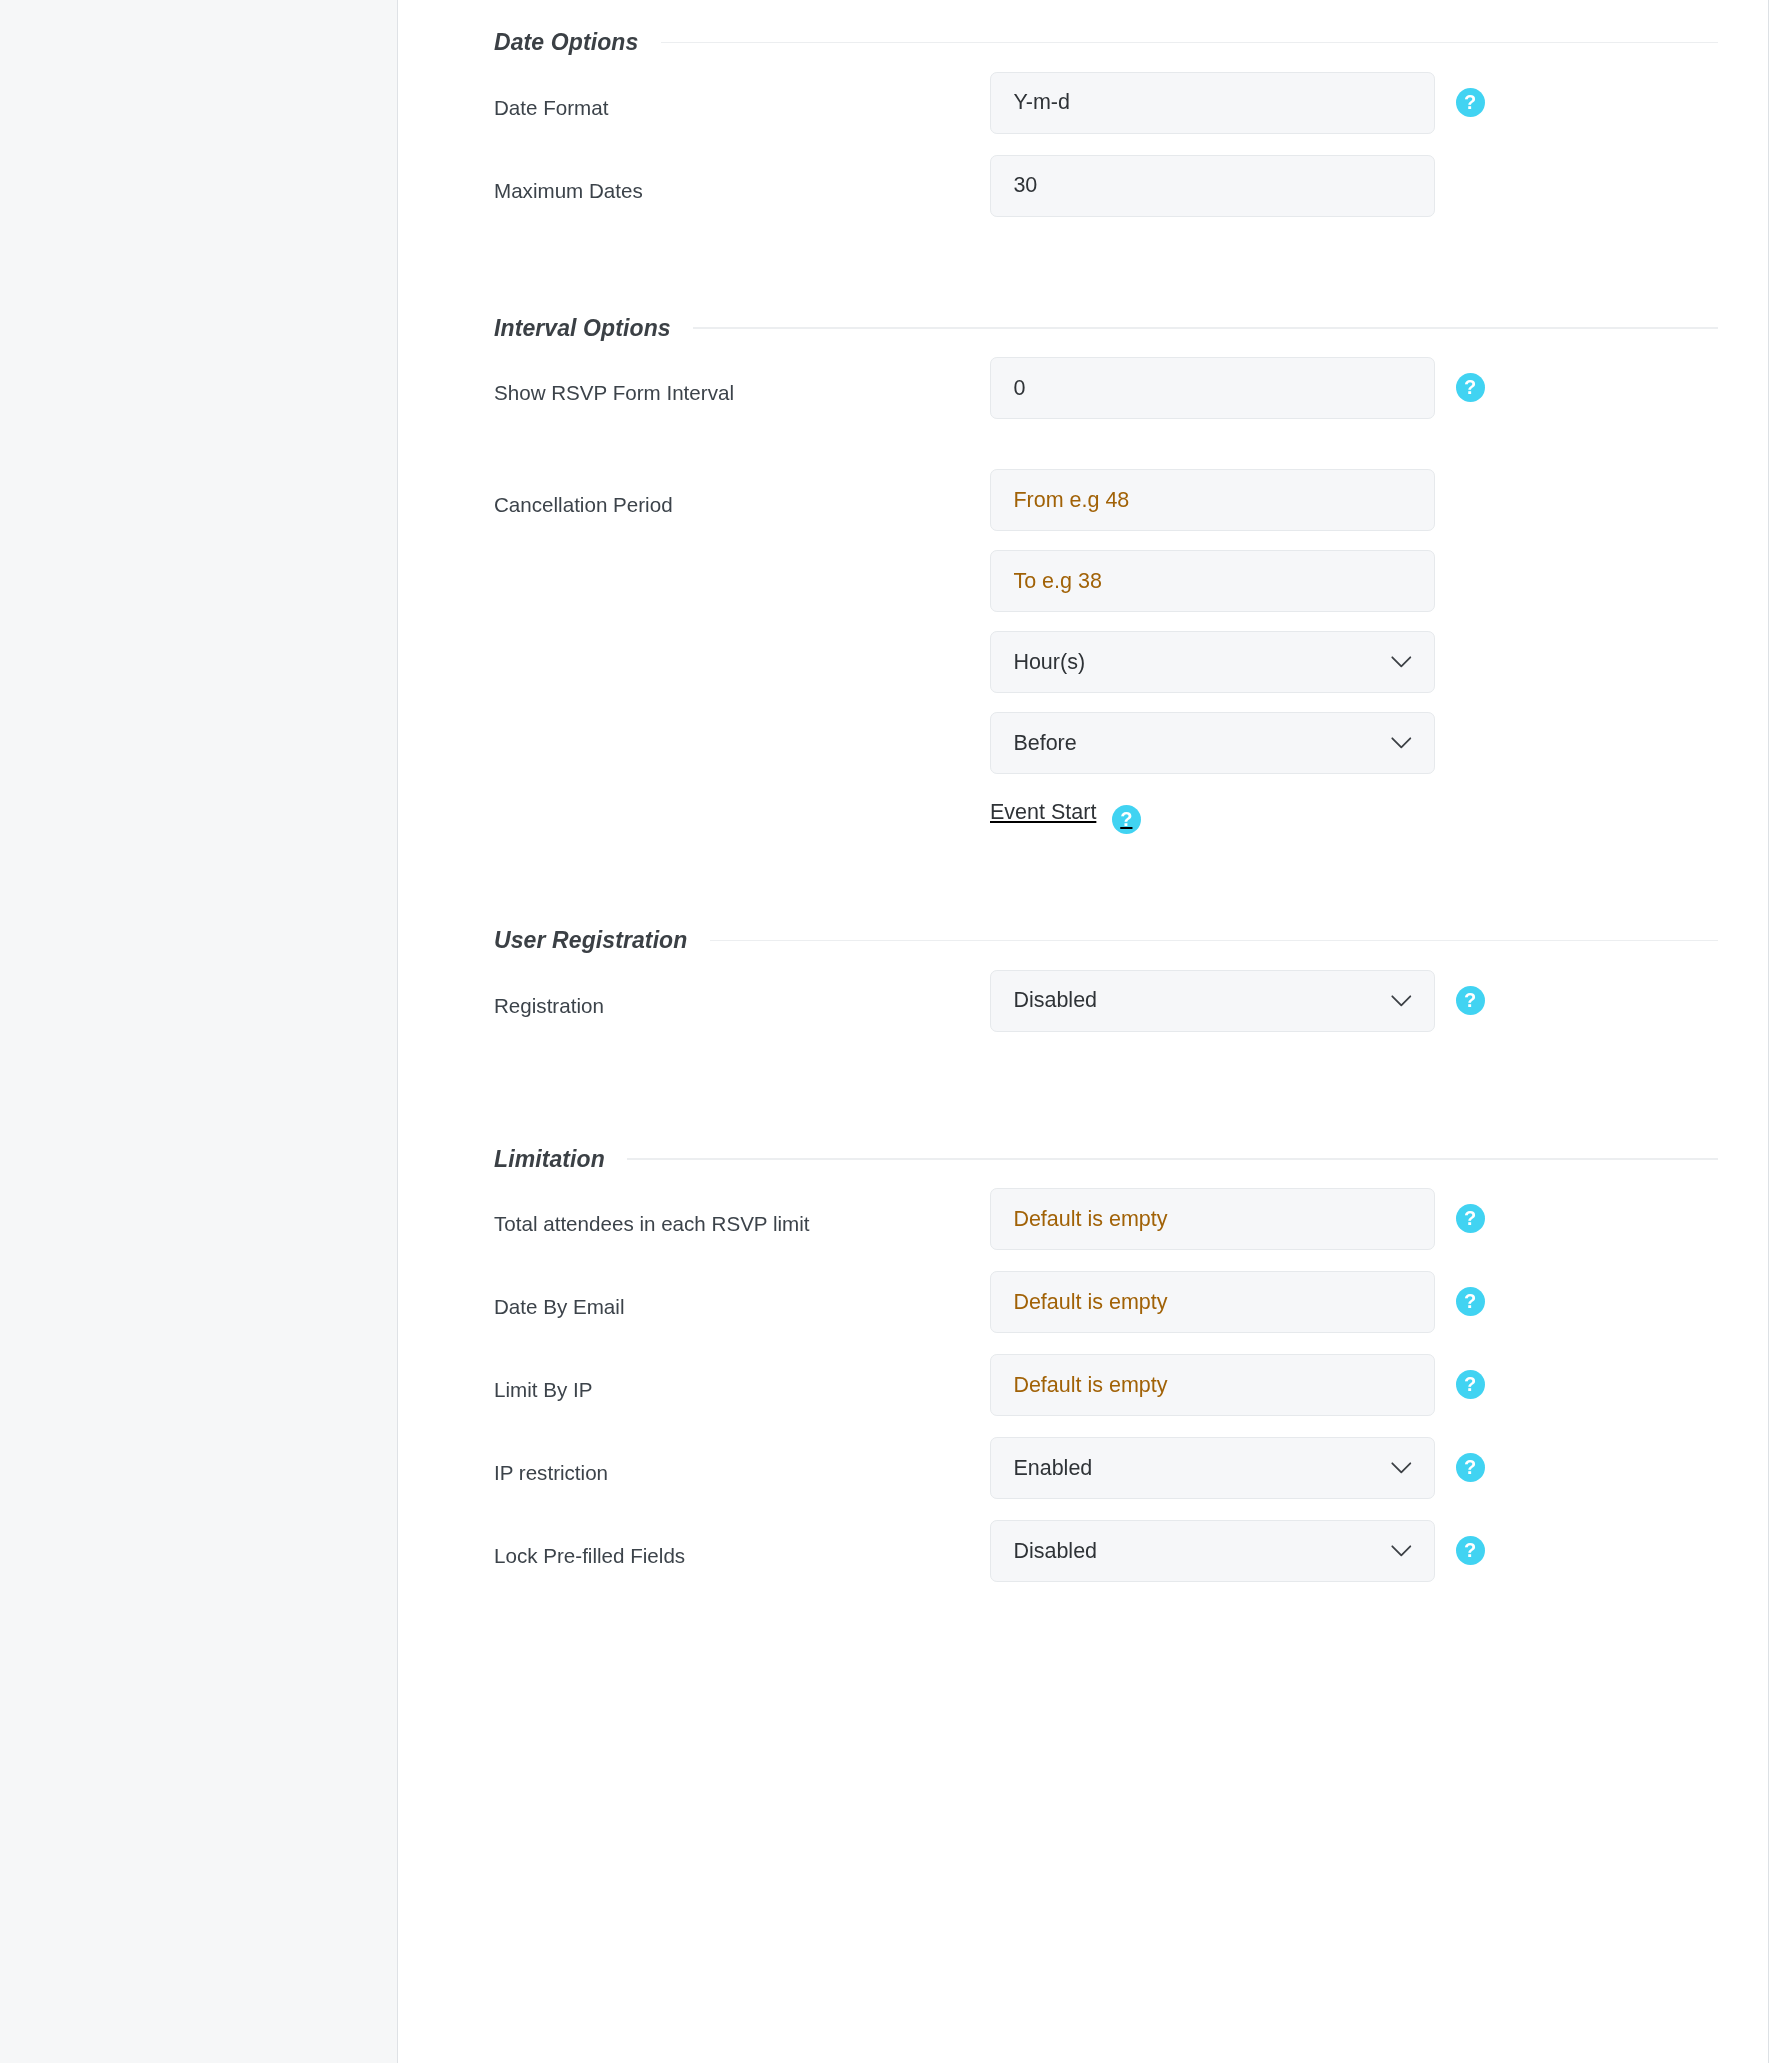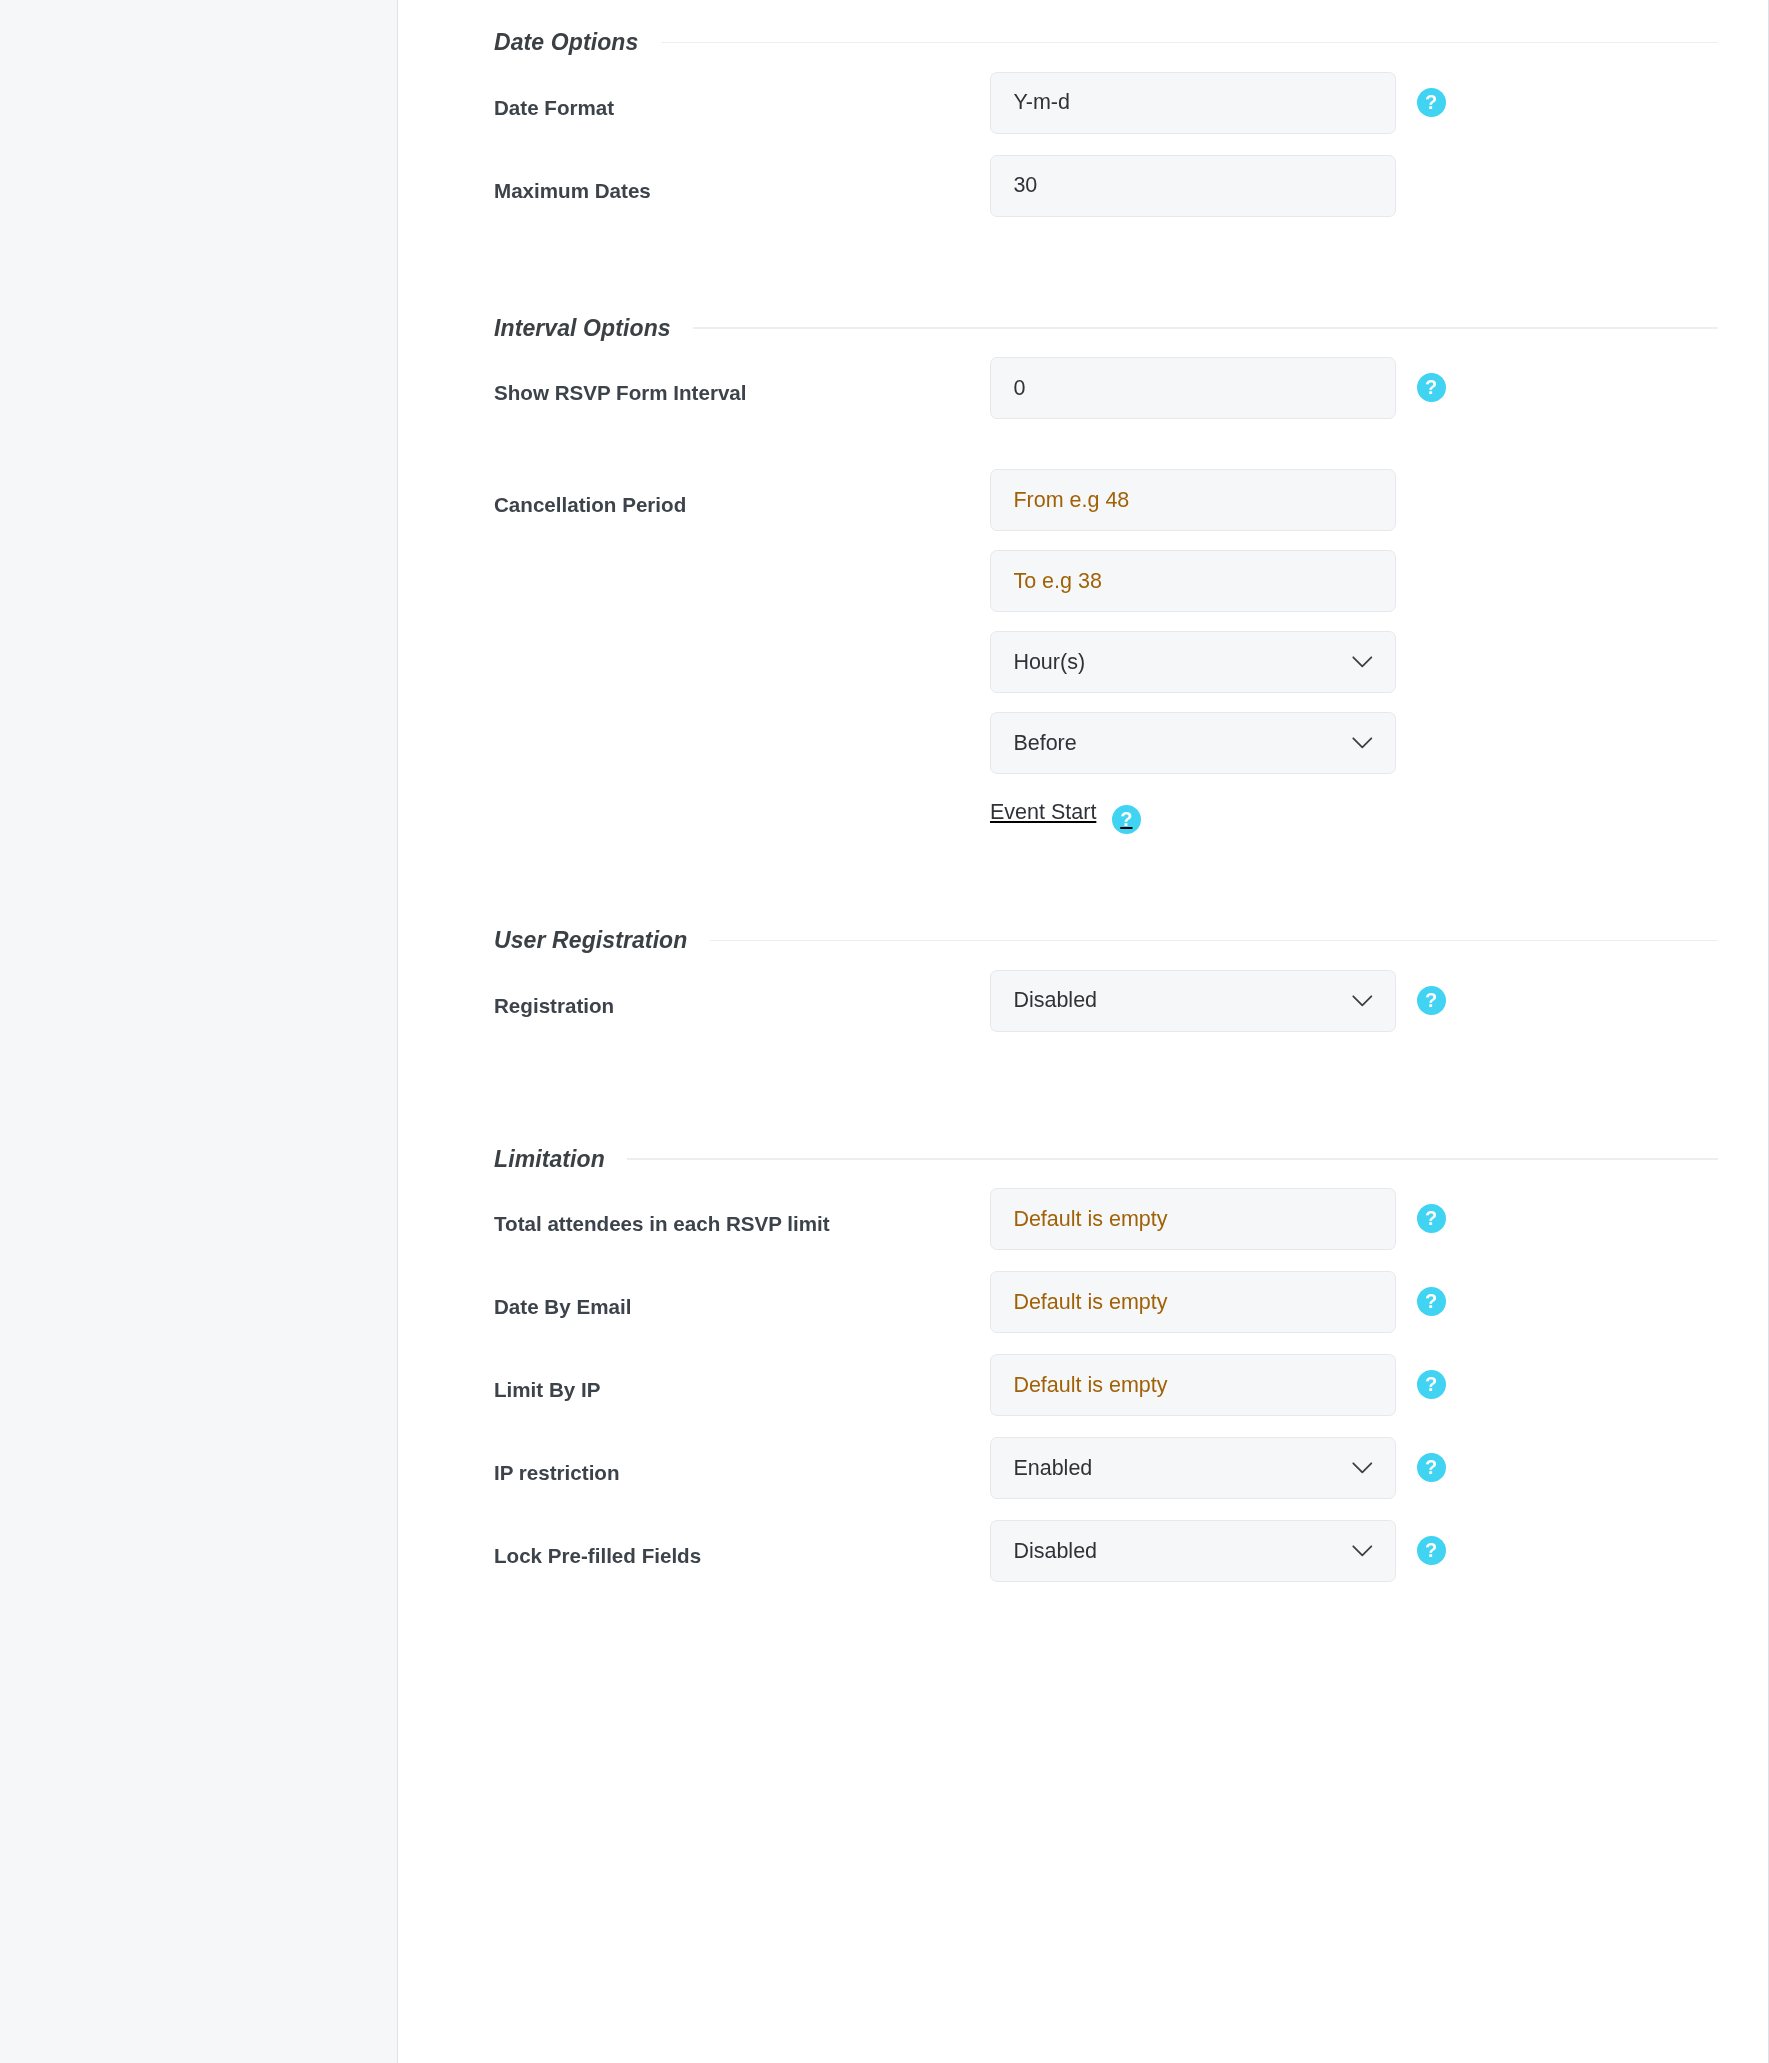--- a/index.html
+++ b/index.html
@@ -74,40 +74,40 @@
     padding-top: 15.5px;
   }
   .row {
     display: flex;
     align-items: flex-start;
     min-height: 83px;
   }
   .row-label {
     flex: 0 0 496px;
     font-size: 20.6px;
-    font-weight: 700;
+    font-weight: 400;
     color: #3c434a;
     padding-top: 23px;
     line-height: 1.3;
   }
   .row-control {
     flex: 1 1 auto;
     display: flex;
     align-items: flex-start;
     gap: 20.6px;
   }
   .control-stack {
     display: flex;
     flex-direction: column;
     gap: 19px;
   }
 
   
   .field {
-    width: 406px;
+    width: 445px;
     height: 62px;
     box-sizing: border-box;
     background: #f6f7f9;
     border: 0.9px solid #e6e9ec;
     border-radius: 6.9px;
     display: flex;
     align-items: center;
     padding: 0 22.4px;
     font-size: 21.5px;
     color: #2f3337;

